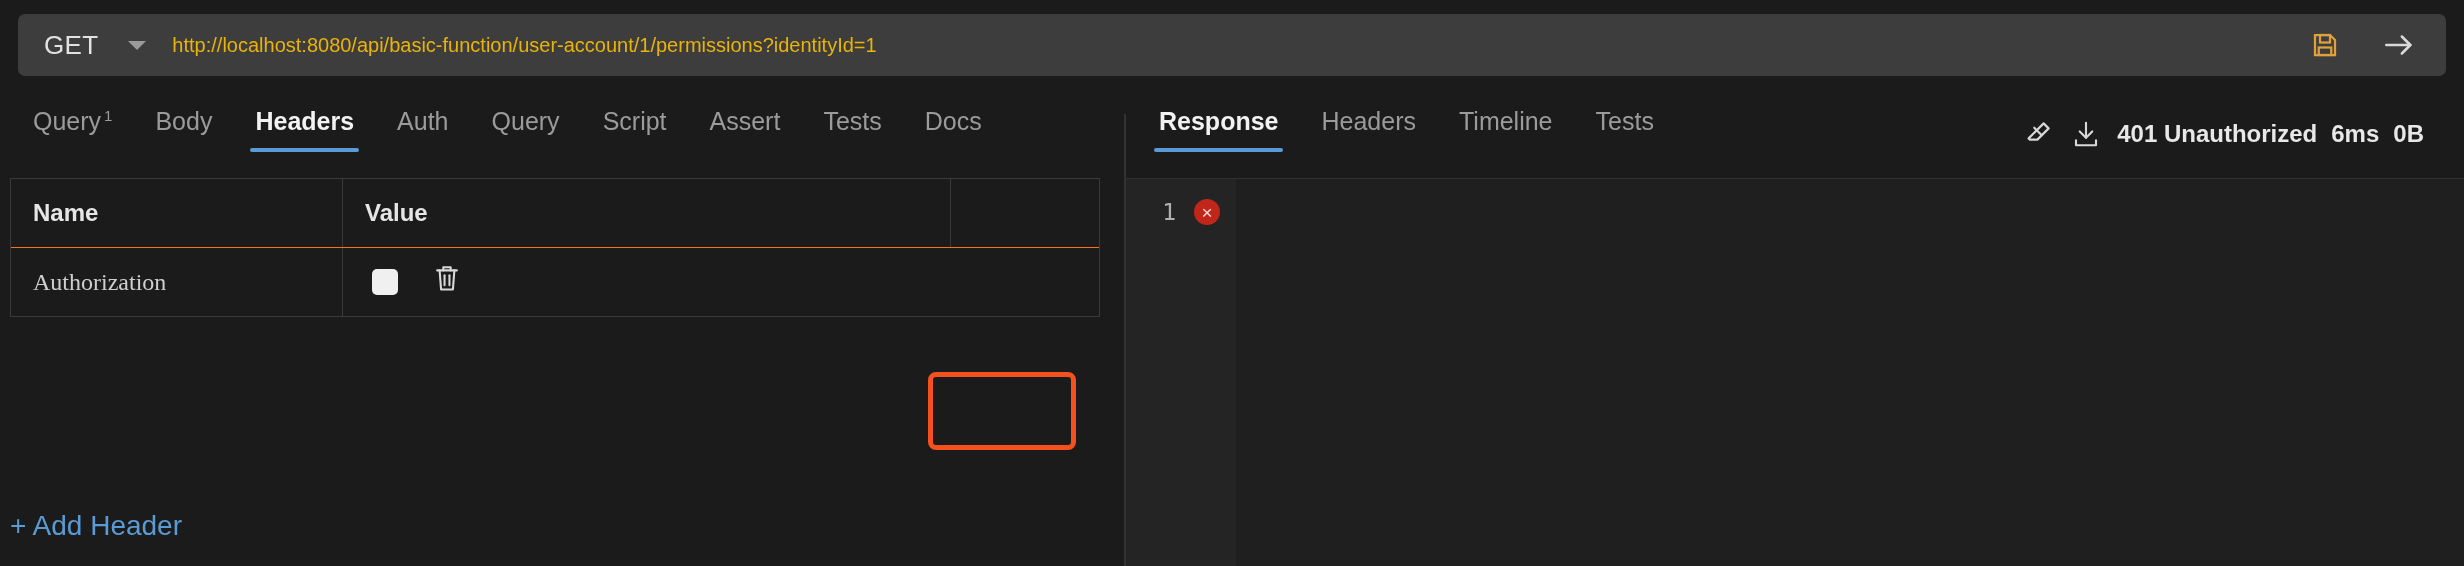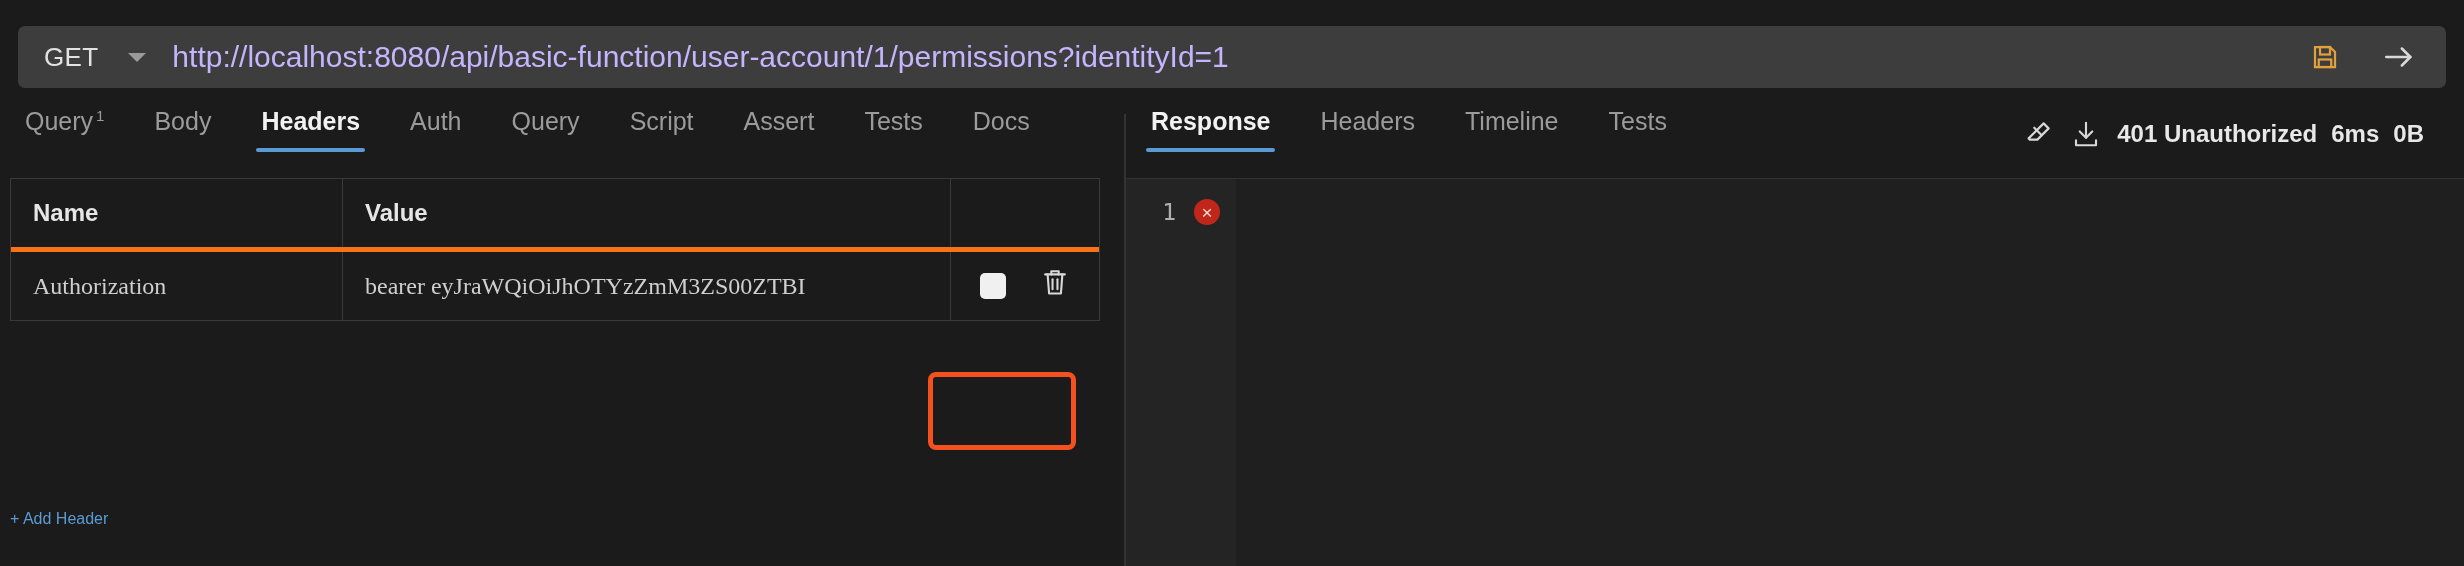--- a/index.html
+++ b/index.html
@@ -14,21 +14,21 @@
     font-family: "Liberation Sans", sans-serif;
     color: #d6d6d6;
     overflow: hidden;
     position: relative;
   }
 
   
   .urlbar {
     position: absolute;
     left: 18px;
-    top: 26px;
+    top: 14px;
     width: 2428px;
     height: 62px;
     background: #3d3d3d;
     border-radius: 7px;
     display: flex;
     align-items: center;
     box-sizing: border-box;
   }
   .method {
     font-size: 26px;
@@ -39,22 +39,22 @@
   }
   .method-caret {
     margin-left: 30px;
     width: 0; height: 0;
     border-left: 9px solid transparent;
     border-right: 9px solid transparent;
     border-top: 9px solid #9a9a9a;
   }
   .url-text {
     flex: 1;
-    font-size: 30px;
-    color: #c4b5fd;
+    font-size: 20px;
+    color: #eab308;
     padding-left: 26px;
     white-space: nowrap;
     overflow: hidden;
     text-overflow: clip;
   }
   .url-actions {
     display: flex;
     align-items: center;
     gap: 40px;
     padding-right: 30px;
@@ -90,23 +90,23 @@
   .right-pane {
     flex: 1;
     position: relative;
     box-sizing: border-box;
   }
 
   
   .tabrow {
     display: flex;
     align-items: flex-end;
-    gap: 8px;
+    gap: 1px;
     height: 62px;
-    padding-left: 4px;
+    padding-left: 12px;
     position: relative;
   }
   .tab {
     font-size: 25px;
     color: #9b9b9b;
     padding: 0 21px 16px 21px;
     position: relative;
     white-space: nowrap;
     cursor: pointer;
   }
@@ -137,21 +137,21 @@
     left: 10px;
     top: 88px;
     width: 1090px;
     border: 1px solid #3a3a3a;
     border-collapse: collapse;
     box-sizing: border-box;
   }
   .trow {
     display: flex;
     height: 68px;
-    border-bottom: 5px solid #f97316;
+    border-bottom: 1px solid #f97316;
   }
   .trow:last-child { border-bottom: none; font-family: Liberation Serif, serif; }
   .cell {
     display: flex;
     align-items: center;
     padding-left: 22px;
     box-sizing: border-box;
     font-size: 24px;
     overflow: hidden;
     white-space: nowrap;
@@ -167,21 +167,21 @@
     height: 26px;
     background: #f0f0f0;
     border-radius: 5px;
     cursor: pointer;
   }
 
   .add-header {
     position: absolute;
     left: 10px;
     top: 420px;
-    font-size: 16px;
+    font-size: 28px;
     color: #5b9bd5;
     cursor: pointer;
     white-space: nowrap;
   }
 
   
   .hl {
     position: absolute;
     border: 5px solid #f4511e;
     border-radius: 8px;
@@ -298,21 +298,20 @@
     </div>
 
     <div class="table">
       <div class="trow">
         <div class="cell name th">Name</div>
         <div class="cell value th">Value</div>
         <div class="cell acts"></div>
       </div>
       <div class="trow">
         <div class="cell name td">Authorization</div>
-        <div class="cell value td">bearer eyJraWQiOiJhOTYzZmM3ZS00ZTBI</div>
         <div class="cell acts">
           <div class="checkbox"></div>
           <div>
             <svg width="30" height="32" viewBox="0 0 24 26" fill="none" stroke="#d8d8d8" stroke-width="1.7" stroke-linecap="round" stroke-linejoin="round">
               <path d="M4 6h16"></path>
               <path d="M9 6V3.5h6V6"></path>
               <path d="M6 6l1.2 15.5h9.6L18 6"></path>
               <line x1="10" y1="10" x2="10" y2="18"></line>
               <line x1="14" y1="10" x2="14" y2="18"></line>
             </svg>

